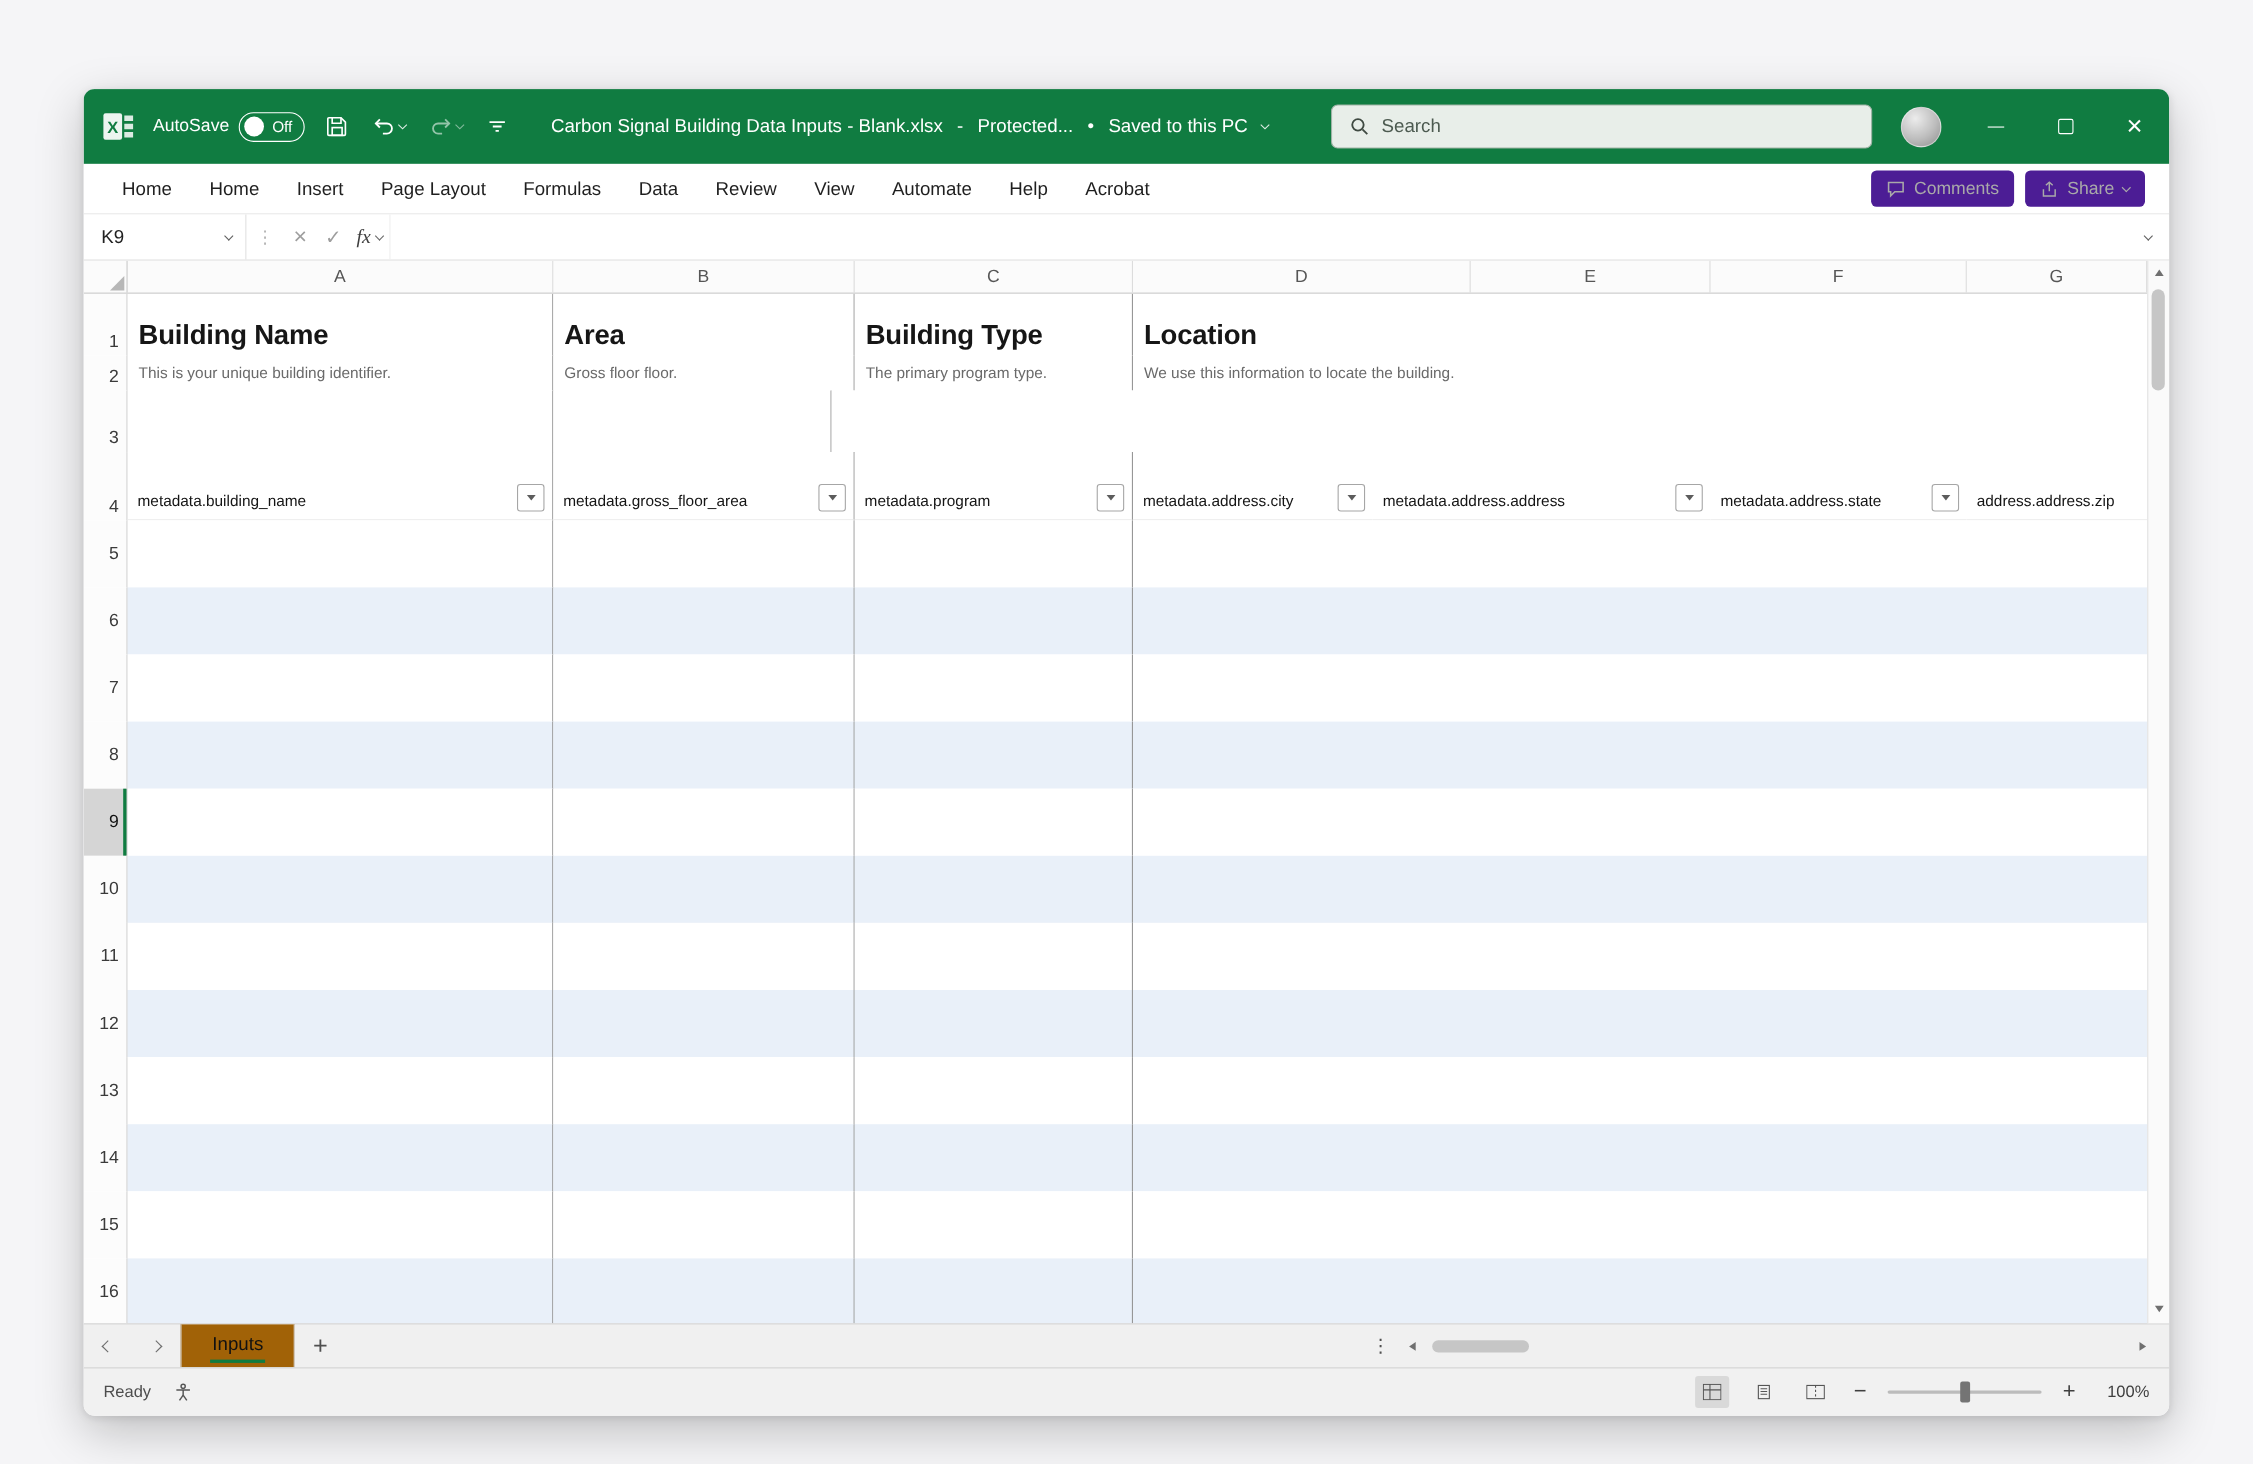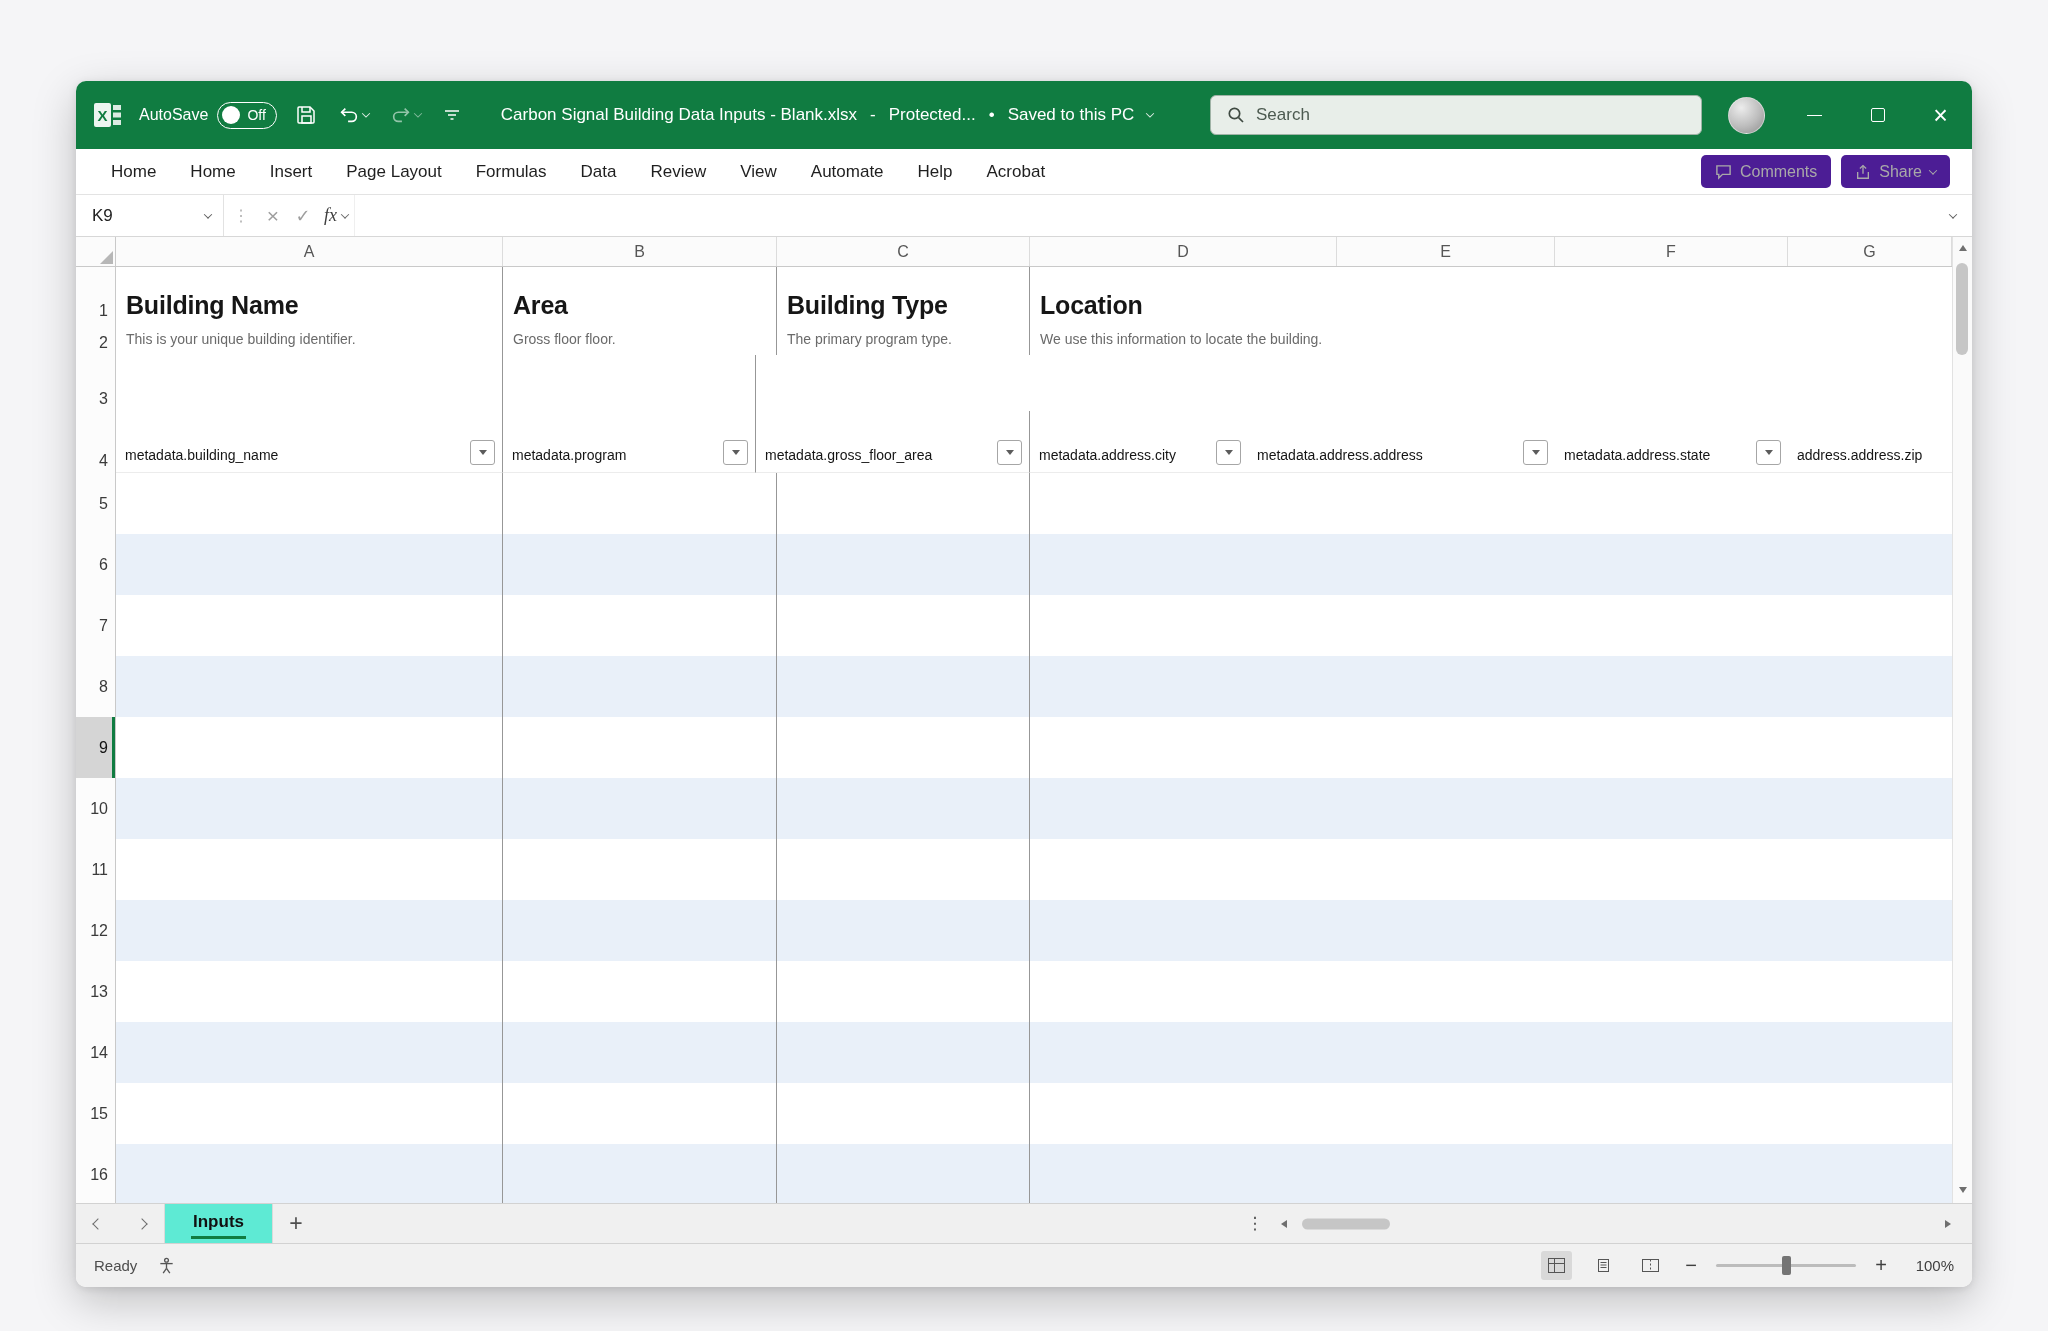--- a/index.html
+++ b/index.html
@@ -98,21 +98,21 @@
   .tri-left { width:0; height:0; border-top:4.5px solid transparent; border-bottom:4.5px solid transparent; border-right:6px solid #6f6f6f; }
   .tri-right { width:0; height:0; border-top:4.5px solid transparent; border-bottom:4.5px solid transparent; border-left:6px solid #6f6f6f; }
   .vs-thumb { position:absolute; top:26px; left:3px; width:12px; height:92px; background:#c6c6c6; border-radius:6px; }
   .vs-bottom { position:absolute; bottom:2px; left:0; }
 
   
   .tabbar { height:40px; flex:none; background:#f0f0f0; border-top:1px solid #d2d2d2; display:flex; align-items:stretch; }
   .tab-nav { width:44px; display:flex; align-items:center; justify-content:center; color:#6d6d6d; cursor:pointer; }
   .chev-left { transform:rotate(135deg); }
   .chev-right { transform:rotate(-45deg); }
-  .sheet-tab { background:#5eead4; padding:0 26px; display:flex; align-items:center; font-size:17px; font-weight:700; color:#111; border-left:1px solid #dadada; border-right:1px solid #dadada; cursor:pointer; }
+  .sheet-tab { background:#a16207; padding:0 26px; display:flex; align-items:center; font-size:17px; font-weight:400; color:#111; border-left:1px solid #dadada; border-right:1px solid #dadada; cursor:pointer; }
   .sheet-tab .tab-label { border-bottom:3px solid #107C41; padding:3px 2px 4px 2px; }
   .add-sheet { width:46px; display:flex; align-items:center; justify-content:center; font-size:23px; color:#4f4f4f; cursor:pointer; }
   .tab-spacer { flex:1; }
   .kebab { width:34px; display:flex; align-items:center; justify-content:center; color:#4f4f4f; font-size:17px; cursor:pointer; }
   .hscroll { width:700px; flex:none; display:flex; align-items:center; padding-right:12px; }
   .hs-arrow { width:24px; display:flex; justify-content:center; cursor:pointer; }
   .hs-track { flex:1; height:100%; position:relative; }
   .hs-thumb { position:absolute; left:6px; top:50%; transform:translateY(-50%); width:88px; height:11px; background:#c6c6c6; border-radius:6px; cursor:grab; }
 
   
@@ -305,28 +305,28 @@
               <div class="cell w-DG"></div>
             </div>
             <div class="grid-row row-h-4">
               <div class="cell rownum">4</div>
               <div class="cell w-A vline field-cell">
                 <span>metadata.building_name</span>
                 <div class="dd">
                   <div class="dd-tri"></div>
                 </div>
               </div>
-              <div class="cell w-C vline field-cell">
-                <span>metadata.program</span>
+              <div class="cell w-B vline field-cell">
+                <span>metadata.gross_floor_area</span>
                 <div class="dd">
                   <div class="dd-tri"></div>
                 </div>
               </div>
-              <div class="cell w-B vline field-cell">
-                <span>metadata.gross_floor_area</span>
+              <div class="cell w-C vline field-cell">
+                <span>metadata.program</span>
                 <div class="dd">
                   <div class="dd-tri"></div>
                 </div>
               </div>
               <div class="cell w-E field-cell">
                 <span>metadata.address.city</span>
                 <div class="dd">
                   <div class="dd-tri"></div>
                 </div>
               </div>

